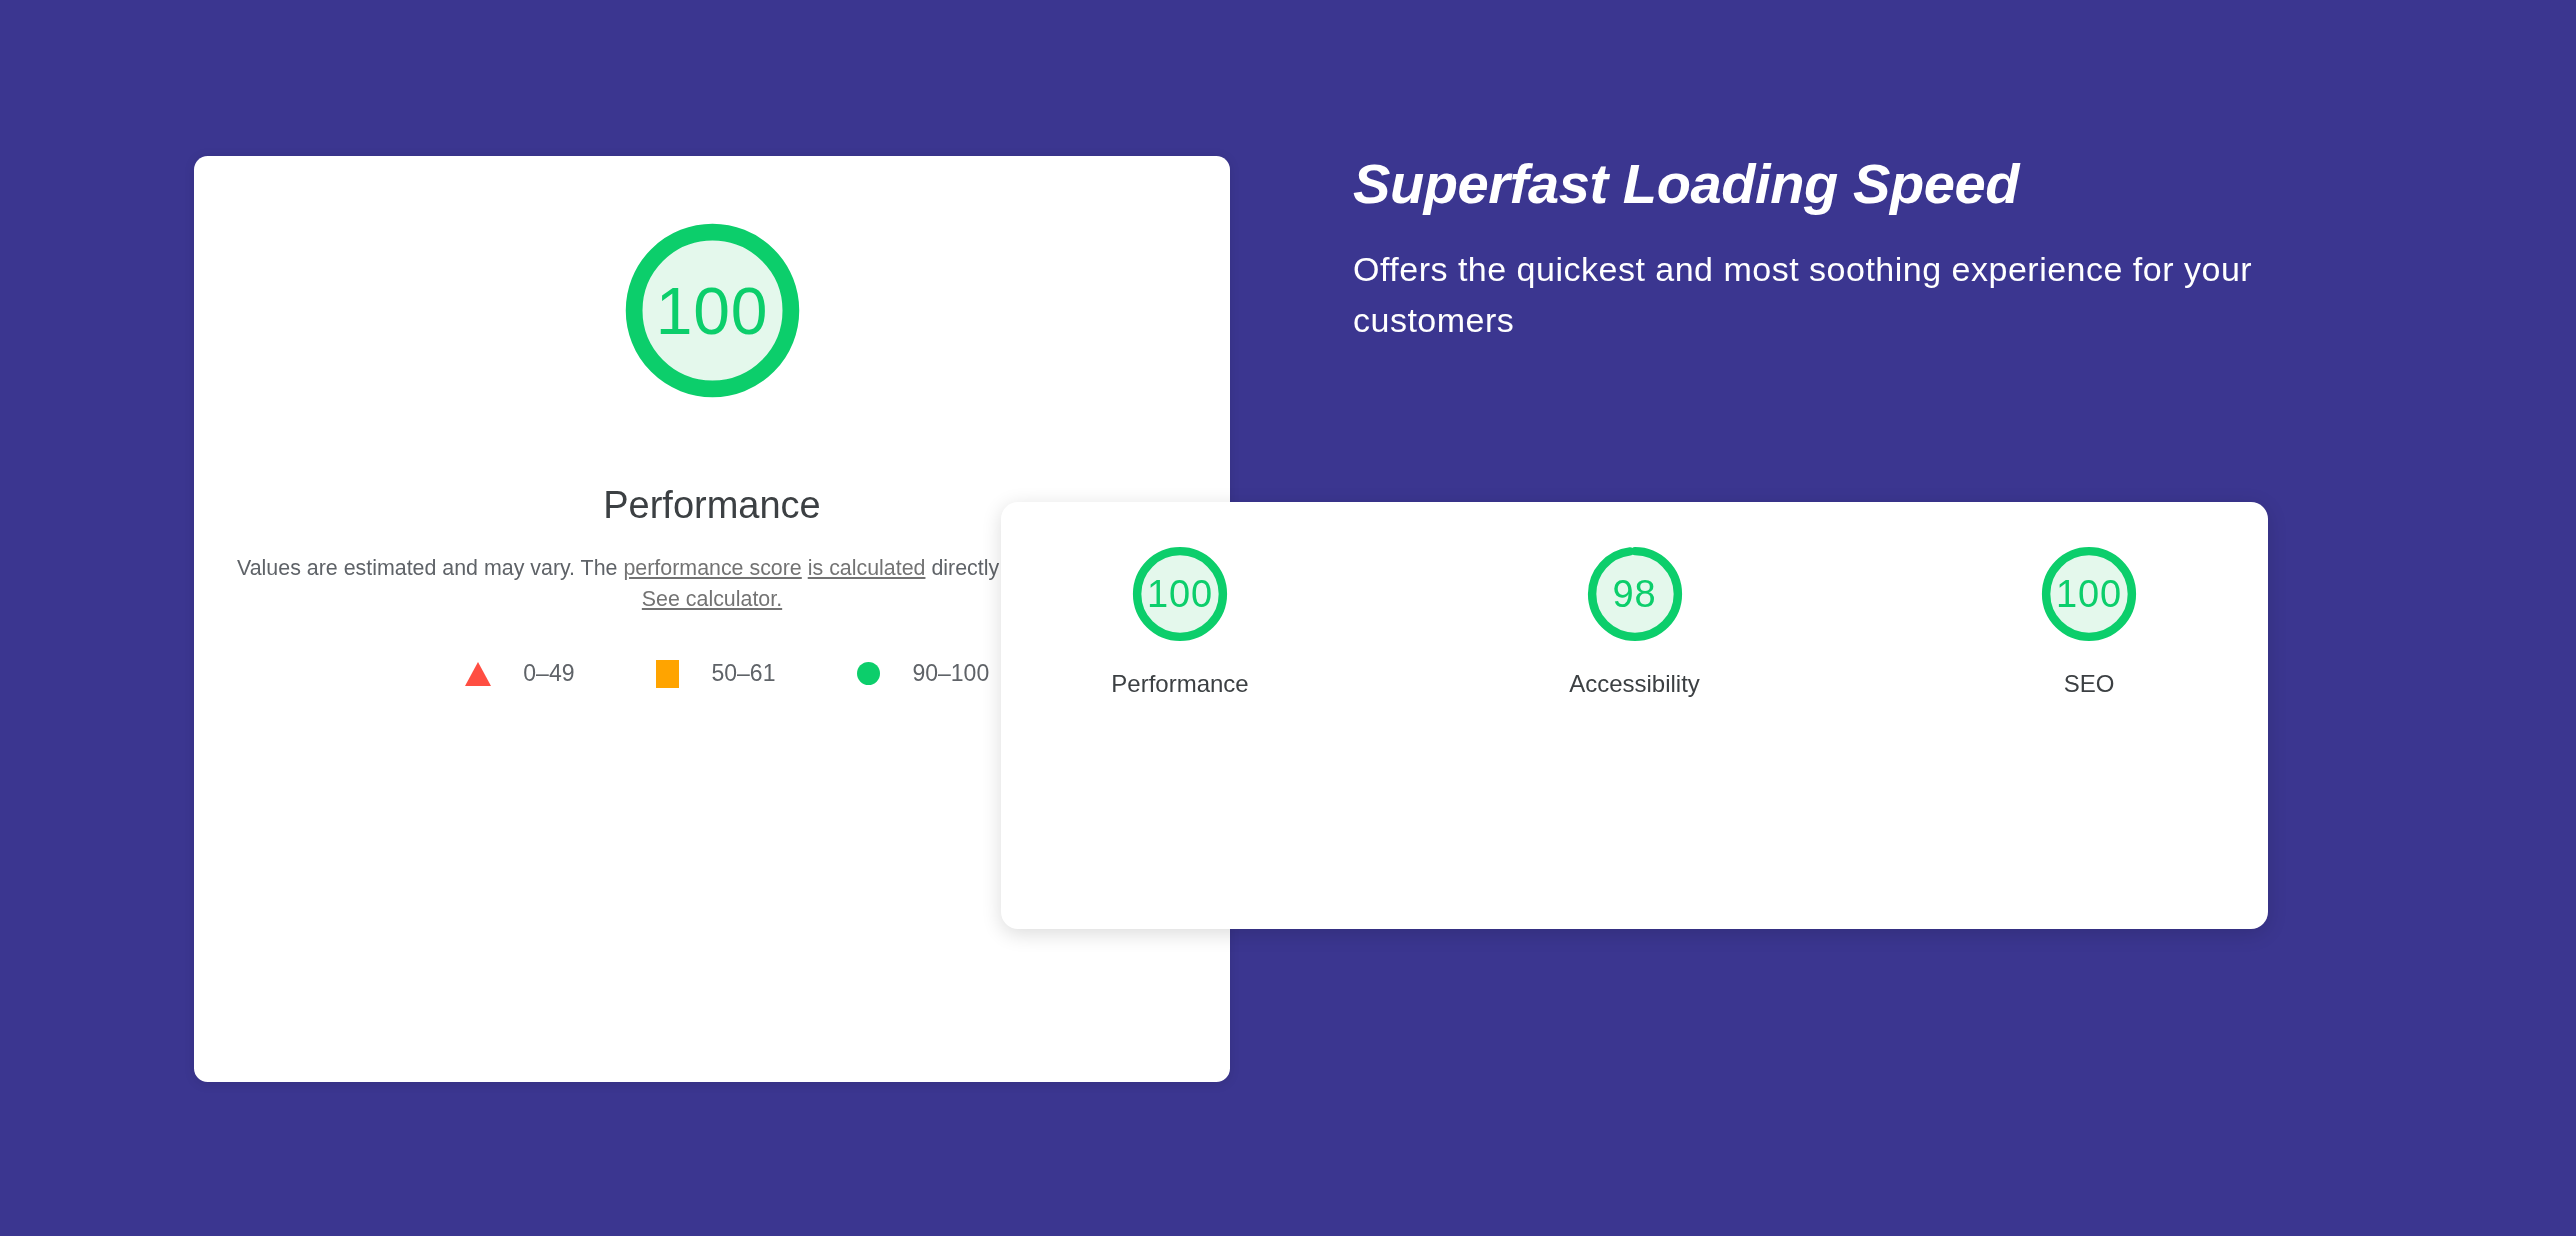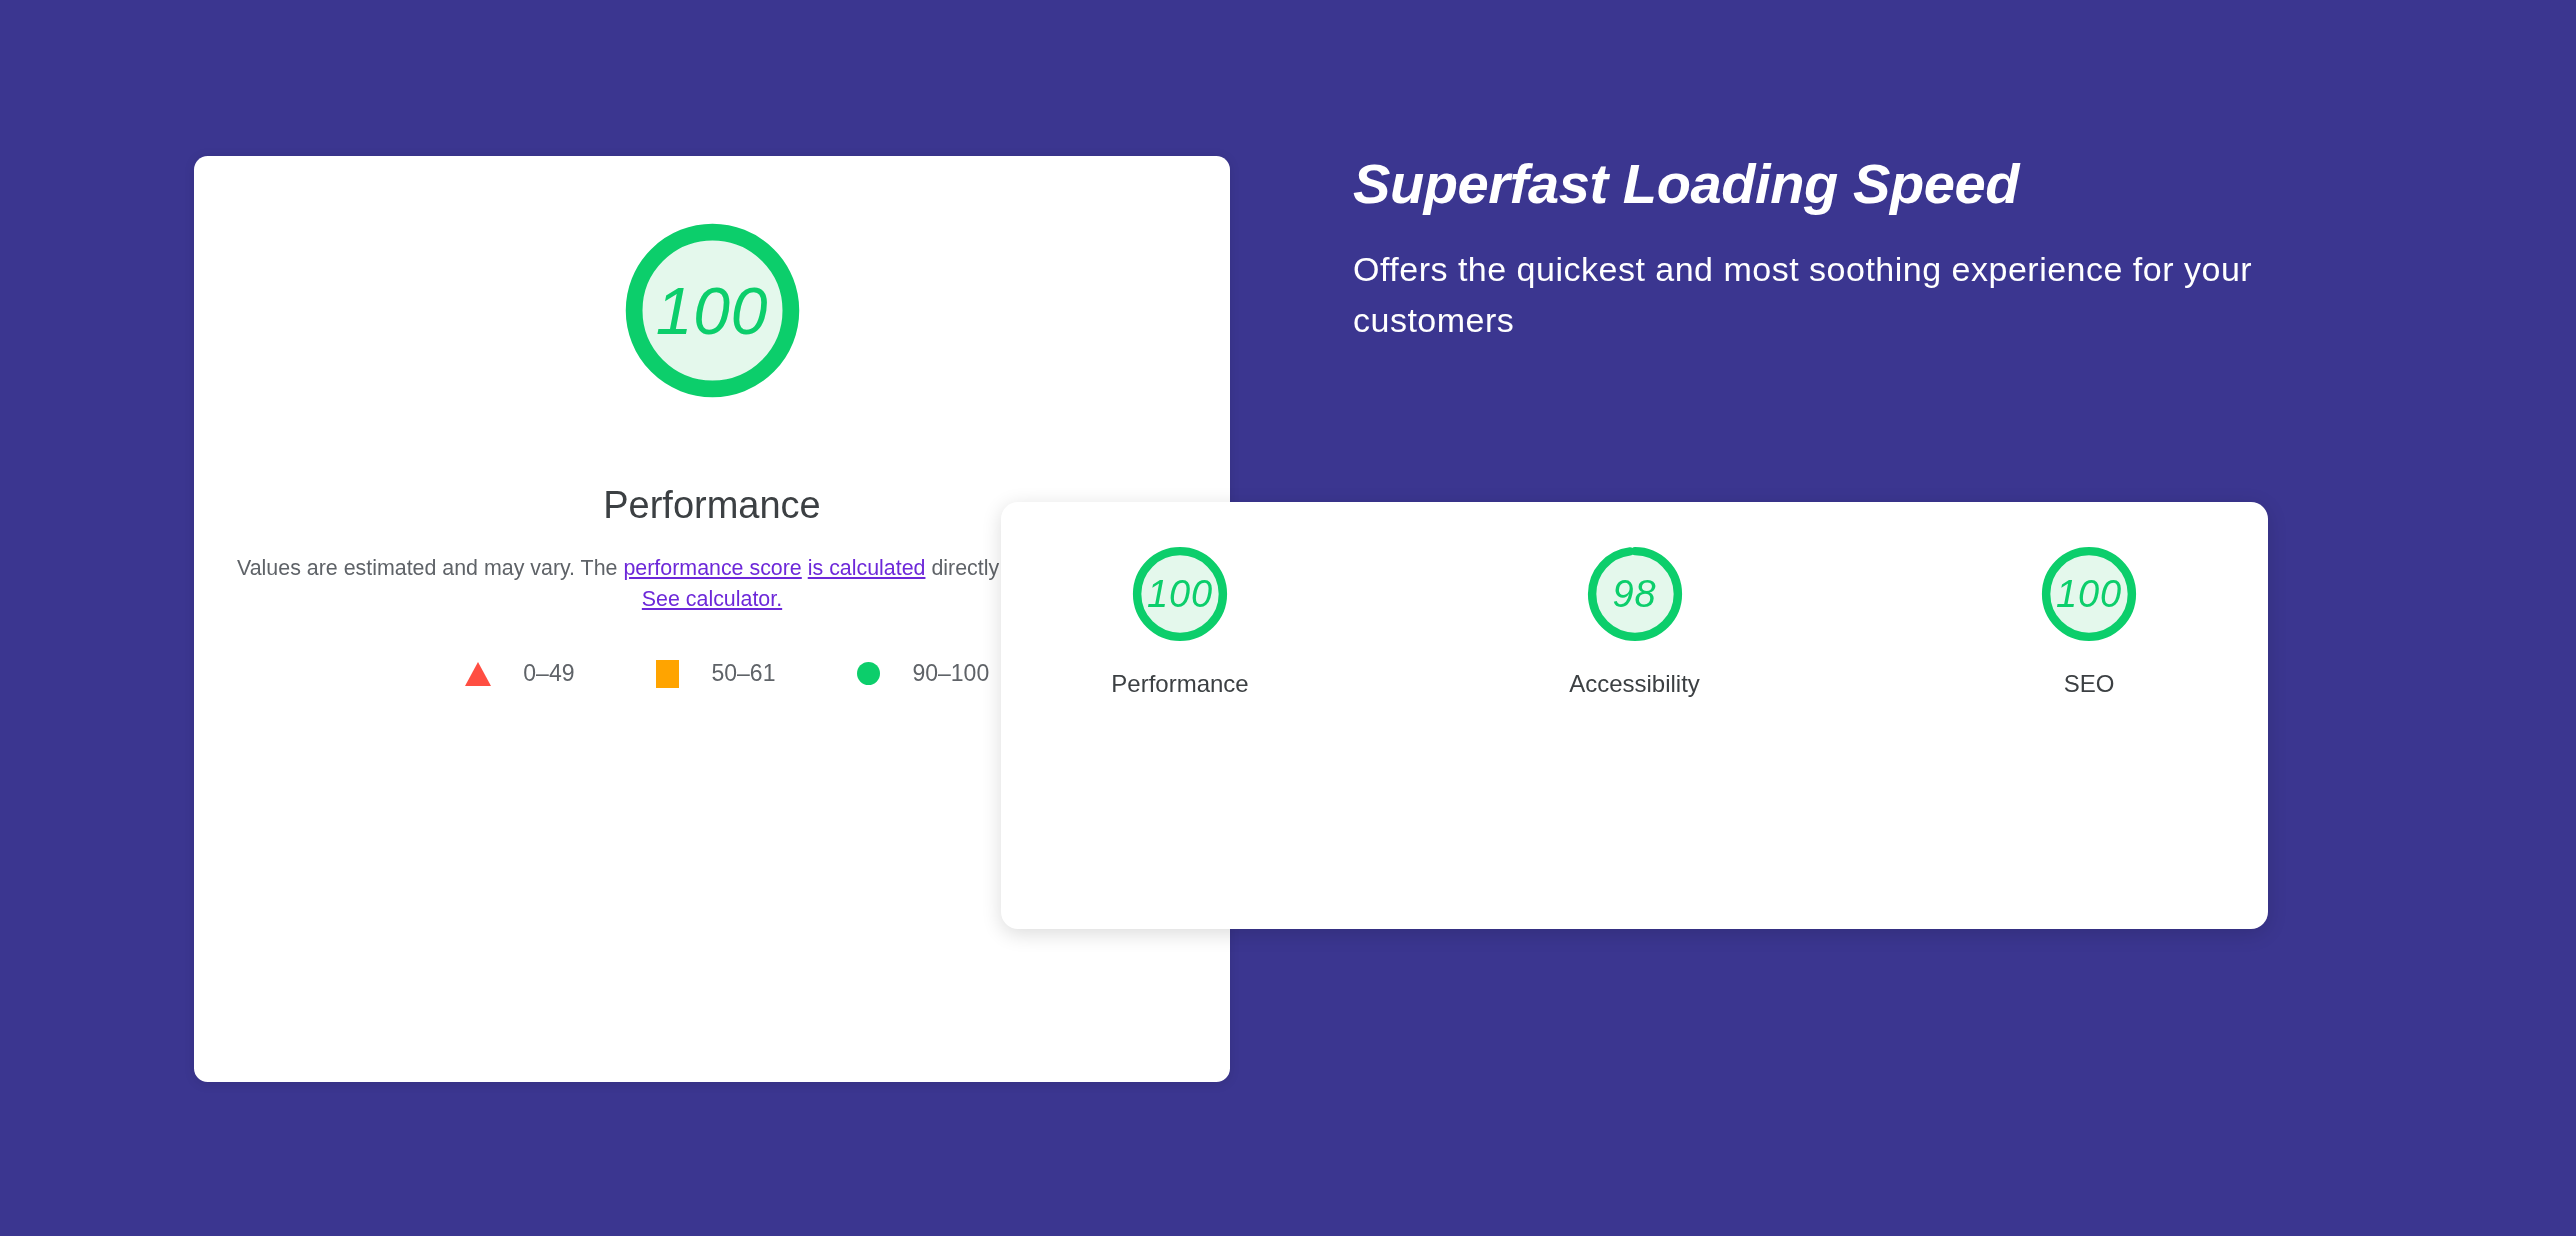--- a/index.html
+++ b/index.html
@@ -32,21 +32,20 @@
     position: absolute;
     left: 0;
     top: 67px;
     width: 100%;
     display: flex;
     justify-content: center;
   }
   .gauge {
     position: relative;
     display: block;
-    font-style: italic;
   }
   .gauge .score {
     position: absolute;
     left: 0;
     top: 0;
     width: 100%;
     height: 100%;
     display: flex;
     align-items: center;
     justify-content: center;
@@ -75,21 +74,21 @@
     top: 397px;
     width: 100%;
     text-align: center;
     font-size: 21.4px;
     line-height: 1.45;
     color: #5f6368;
     padding: 0 23px;
     box-sizing: border-box;
   }
   .disclaimer a {
-    color: #6d28d9;
+    color: #737373;
     text-decoration: underline;
   }
 
   .legend {
     position: absolute;
     left: 0;
     top: 504px;
     width: 100%;
     display: flex;
     justify-content: center;

